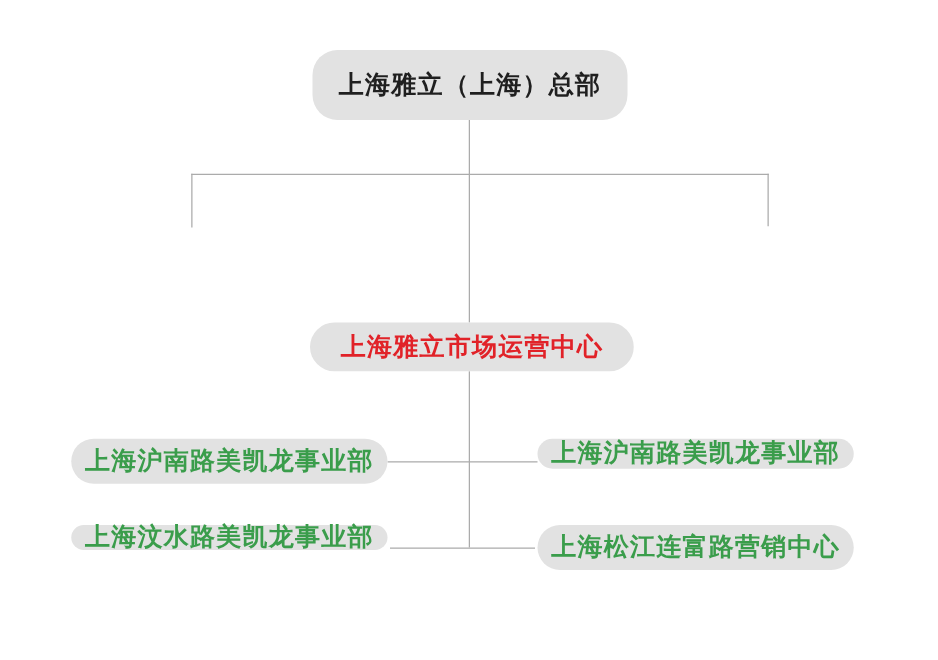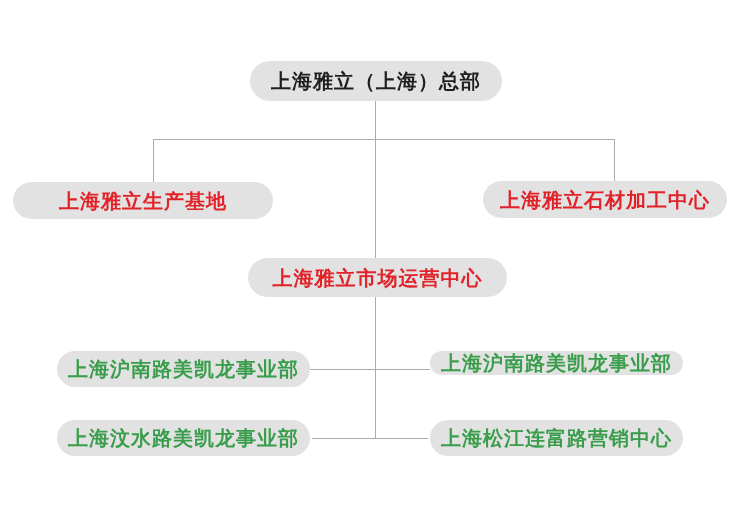--- a/index.html
+++ b/index.html
@@ -43,45 +43,39 @@
 <div class="canvas">
 
   <div class="line" style="left:375px; top:95px;  width:1px;   height:163px;"></div>
   <div class="line" style="left:153px; top:139px; width:462px; height:1px;"></div>
   <div class="line" style="left:153px; top:139px; width:1px;   height:43px;"></div>
   <div class="line" style="left:614px; top:139px; width:1px;   height:42px;"></div>
   <div class="line" style="left:375px; top:297px; width:1px;   height:141px;"></div>
   <div class="line" style="left:310px; top:369px; width:120px; height:1px;"></div>
   <div class="line" style="left:312px; top:438px; width:116px; height:1px;"></div>
 
-  <div class="node" style="left:250px; top:61px;  width:252px; height:40px;text-align:right;">
+  <div class="node" style="left:250px; top:40px;  width:252px; height:56px;text-align:right;">
     <span class="label" style="color: rgb(31, 31, 31);">上海雅立（上海）总部</span>
   </div>
 
-  <div class="node" style="left:13px;  top:182px; width:260px; height:37px;">
-    <span class="label" style="color: rgb(225, 34, 40);">上海雅立生产基地</span>
-  </div>
 
-  <div class="node" style="left:483px; top:181px; width:244px; height:37px;">
-    <span class="label" style="color: rgb(225, 34, 40);">上海雅立石材加工中心</span>
-  </div>
 
   <div class="node" style="left:248px; top:258px; width:259px; height:39px;">
     <span class="label" style="color: rgb(225, 34, 40);">上海雅立市场运营中心</span>
   </div>
 
   <div class="node" style="left:57px;  top:351px; width:253px; height:36px;">
     <span class="label" style="color: rgb(58, 157, 75);">上海沪南路美凯龙事业部</span>
   </div>
 
   <div class="node" style="left:430px; top:351px; width:253px; height:24px;">
     <span class="label" style="color: rgb(58, 157, 75);">上海沪南路美凯龙事业部</span>
   </div>
 
-  <div class="node" style="left:57px;  top:420px; width:253px; height:36px;">
+  <div class="node" style="left:57px;  top:420px; width:253px; height:20px;">
     <span class="label" style="color: rgb(58, 157, 75);">上海汶水路美凯龙事业部</span>
   </div>
 
   <div class="node" style="left:430px; top:420px; width:253px; height:36px;">
     <span class="label" style="color: rgb(58, 157, 75);">上海松江连富路营销中心</span>
   </div>
 
 </div>
 
 </body></html>

